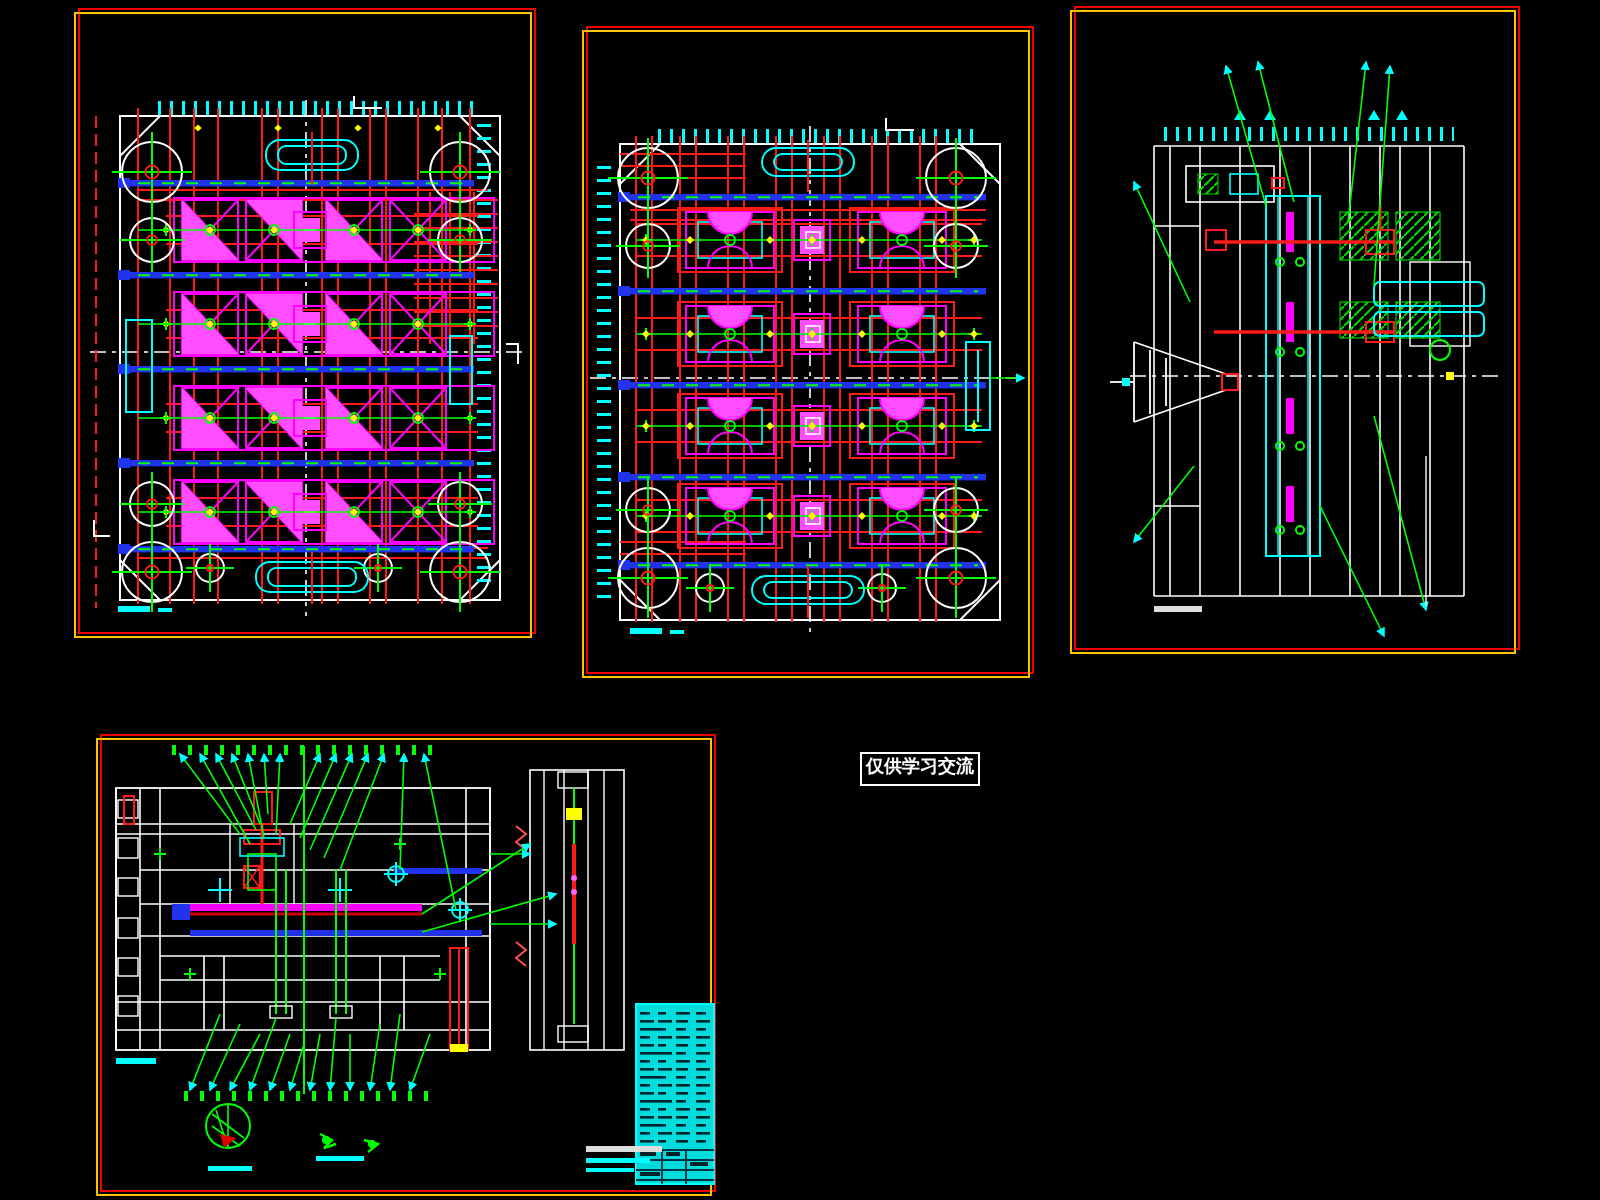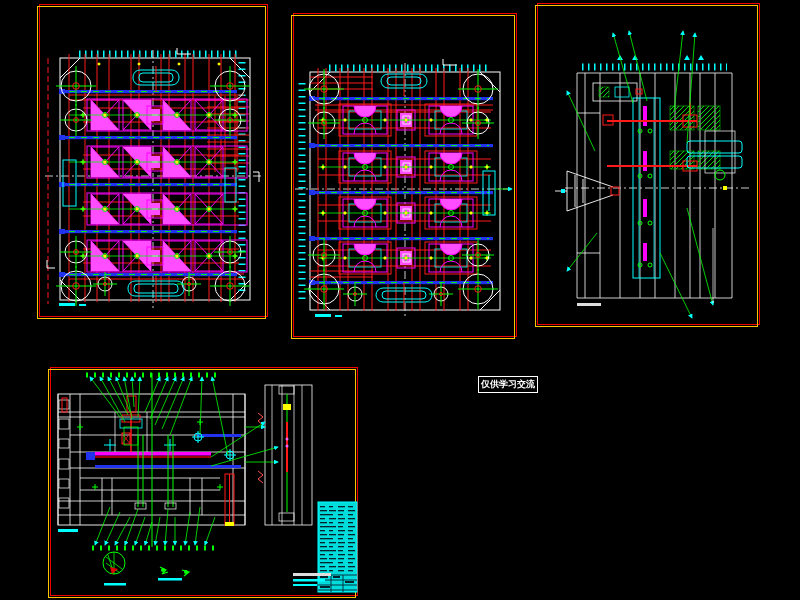--- a/index.html
+++ b/index.html
@@ -4,21 +4,21 @@
 <style>
   html,body{margin:0;padding:0;background:#000;}
   .canvas{position:relative;width:800px;height:600px;background:#000;overflow:hidden;
           font-family:"DejaVu Sans",sans-serif;}
   .sheet{position:absolute;}
   .bR{position:absolute;inset:0;border:1px solid #f20000;box-sizing:border-box;pointer-events:none;}
   .bY{position:absolute;left:-2px;top:2px;width:100%;height:100%;border:1px solid #ffc400;box-sizing:border-box;pointer-events:none;}
   .sheet svg{position:absolute;inset:0;}
   .watermark{position:absolute;left:430px;top:376px;width:58px;height:15px;border:1px solid #ffffff;
              color:#fff;font-weight:bold;font-size:9px;line-height:15px;text-align:center;
-             overflow:hidden;white-space:nowrap;margin-left:48px;}
+             overflow:hidden;white-space:nowrap;}
 </style>
 </head>
 <body>
 
 <div class="canvas">
 
   <div class="sheet" id="s1" style="left:39px;top:4px;width:229px;height:313px;">
     <div class="bR"></div>
     <div class="bY"></div>
     <svg id="svg1" width="229" height="313" viewBox="0 0 229 313">

